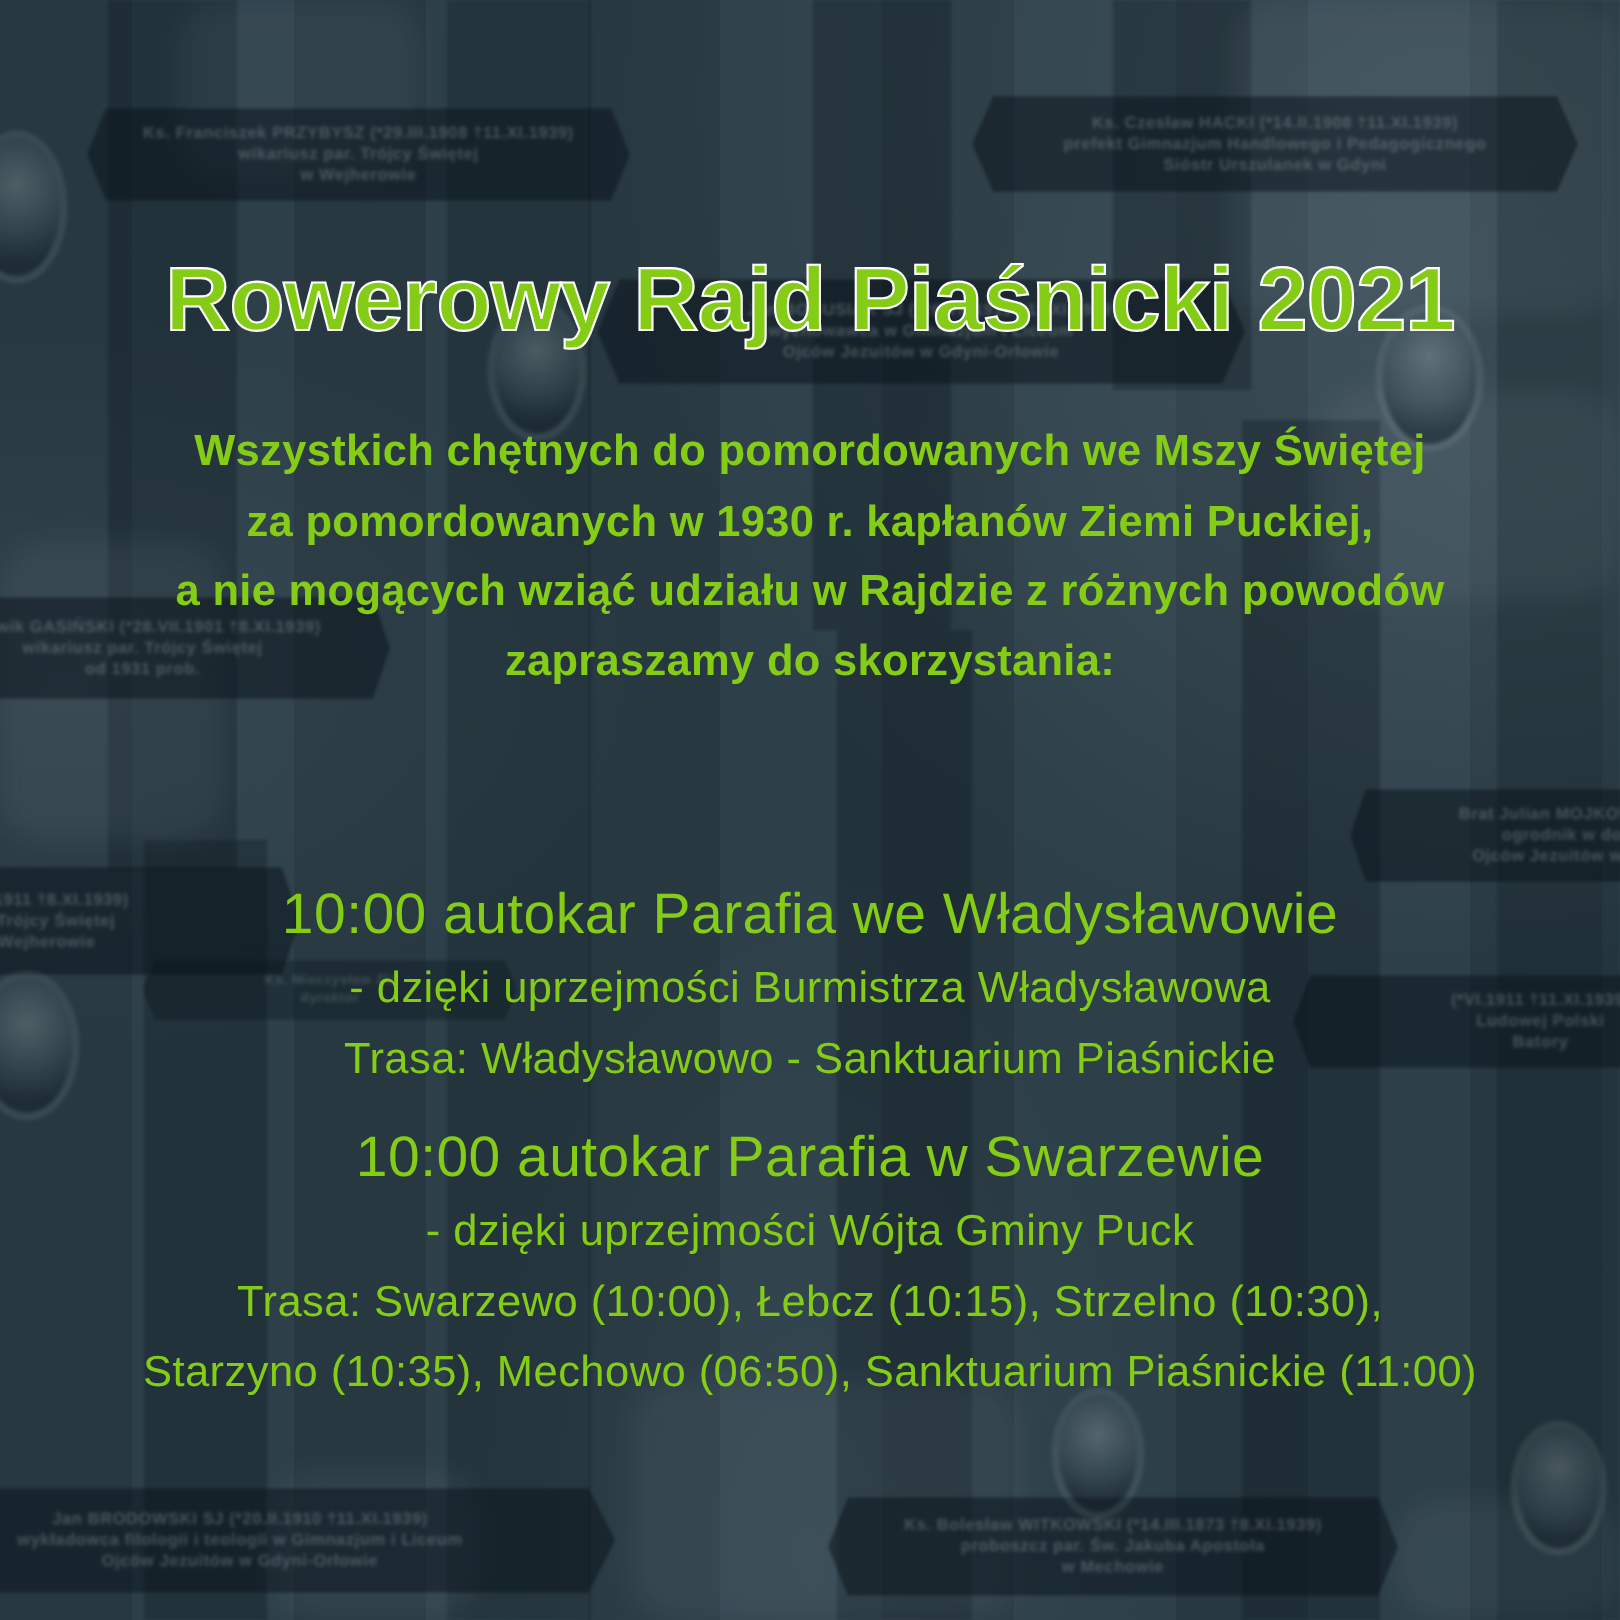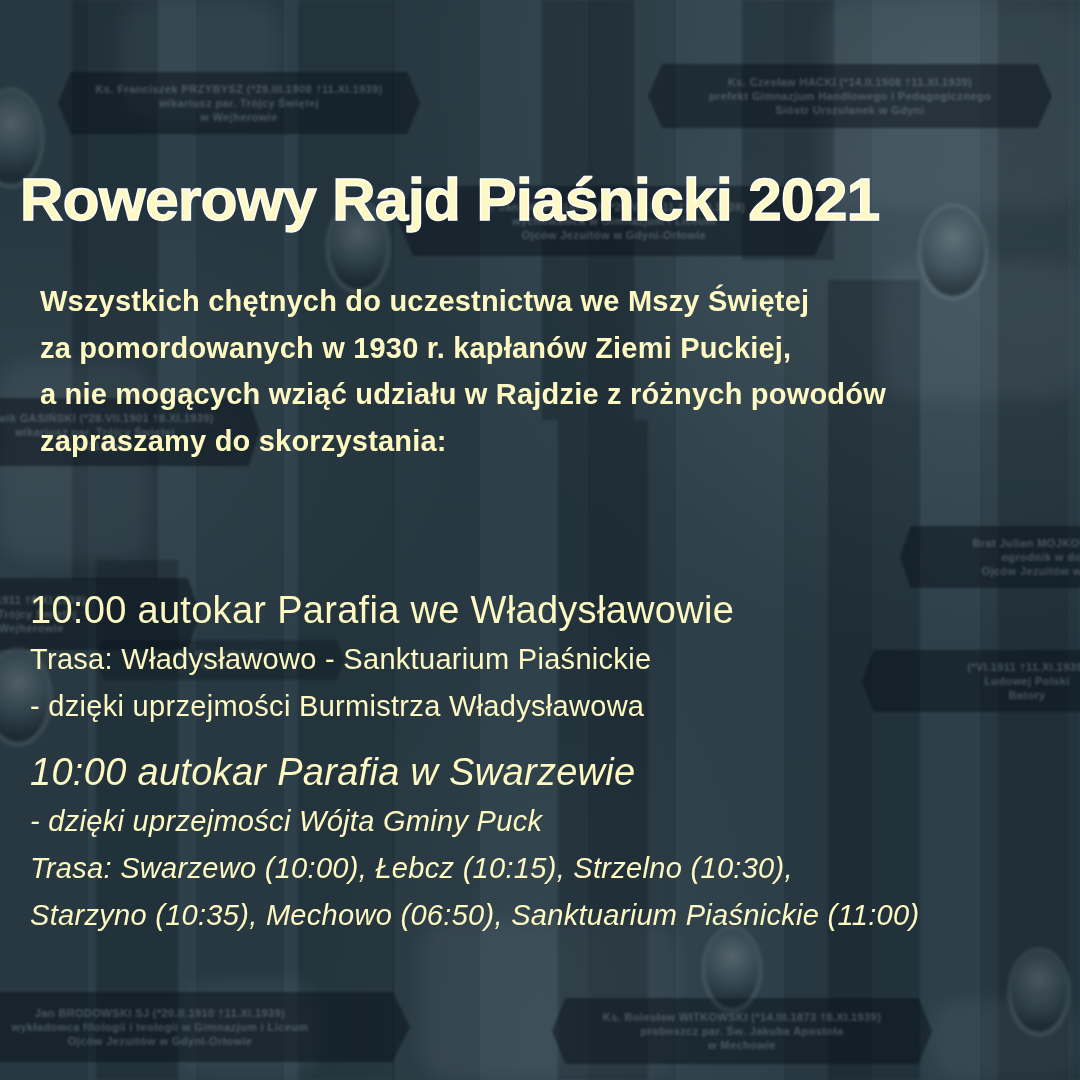--- a/index.html
+++ b/index.html
@@ -41,35 +41,35 @@
   .plaque-small{font-size:9px;background:rgba(10,20,27,0.35);color:rgba(188,203,209,0.22);}
 
   .portrait-photo{
     position:absolute;border-radius:50%;
     background:radial-gradient(circle at 50% 34%, rgba(205,215,218,0.30), rgba(70,88,97,0.45) 45%, rgba(22,34,42,0.65) 78%);
     box-shadow:0 0 0 5px rgba(180,196,202,0.16);
     filter:blur(1.2px);opacity:0.8;
   }
 
   
-  .poster-content{position:absolute;inset:0;color:#fef9c3;text-align:left;}
+  .poster-content{position:absolute;inset:0;color:#84cc16;text-align:center;}
   .poster-title{
     position:absolute;left:20px;right:20px;top:124px;
     font-size:60px;line-height:72px;font-weight:800;
     letter-spacing:-0.5px;
     -webkit-text-stroke:1.4px #ffffff;
   }
   .poster-intro{
     position:absolute;left:40px;right:40px;top:278px;
     font-size:29px;line-height:46.5px;font-weight:700;
     letter-spacing:0.2px;
   }
   .route-section{position:absolute;left:30px;right:30px;}
   .section-1{top:584px;}
-  .section-2{top:746px;font-style:italic;}
+  .section-2{top:746px;}
   .section-heading{font-size:38px;line-height:52px;font-weight:400;letter-spacing:0.3px;}
   .section-lines{font-size:29px;line-height:47px;font-weight:400;letter-spacing:0.3px;}
 </style>
 </head>
 <body>
 
 <div class="bg-photo"></div>
 
 <div class="bg-layer">
 
@@ -146,31 +146,31 @@
   <div class="portrait-photo" style="left:-12px;top:652px;width:60px;height:90px;"></div>
   <div class="portrait-photo" style="left:706px;top:930px;width:52px;height:78px;"></div>
   <div class="portrait-photo" style="left:1012px;top:952px;width:54px;height:80px;"></div>
 </div>
 
 <div class="poster-content">
 
   <h1 class="poster-title">Rowerowy Rajd Piaśnicki 2021</h1>
 
   <div class="poster-intro">
-    <div>Wszystkich chętnych do uczestnictwa we Mszy Świętej</div>
+    <div>Wszystkich chętnych do pomordowanych we Mszy Świętej</div>
     <div>za pomordowanych w 1930 r. kapłanów Ziemi Puckiej,</div>
     <div>a nie mogących wziąć udziału w Rajdzie z różnych powodów</div>
     <div>zapraszamy do skorzystania:</div>
   </div>
 
   <div class="route-section section-1">
     <div class="section-heading">10:00 autokar Parafia we Władysławowie</div>
     <div class="section-lines">
+      <div>- dzięki uprzejmości Burmistrza Władysławowa</div>
       <div>Trasa: Władysławowo - Sanktuarium Piaśnickie</div>
-      <div>- dzięki uprzejmości Burmistrza Władysławowa</div>
     </div>
   </div>
 
   <div class="route-section section-2">
     <div class="section-heading">10:00 autokar Parafia w Swarzewie</div>
     <div class="section-lines">
       <div>- dzięki uprzejmości Wójta Gminy Puck</div>
       <div>Trasa: Swarzewo (10:00), Łebcz (10:15), Strzelno (10:30),</div>
       <div>Starzyno (10:35), Mechowo (06:50), Sanktuarium Piaśnickie (11:00)</div>
     </div>

